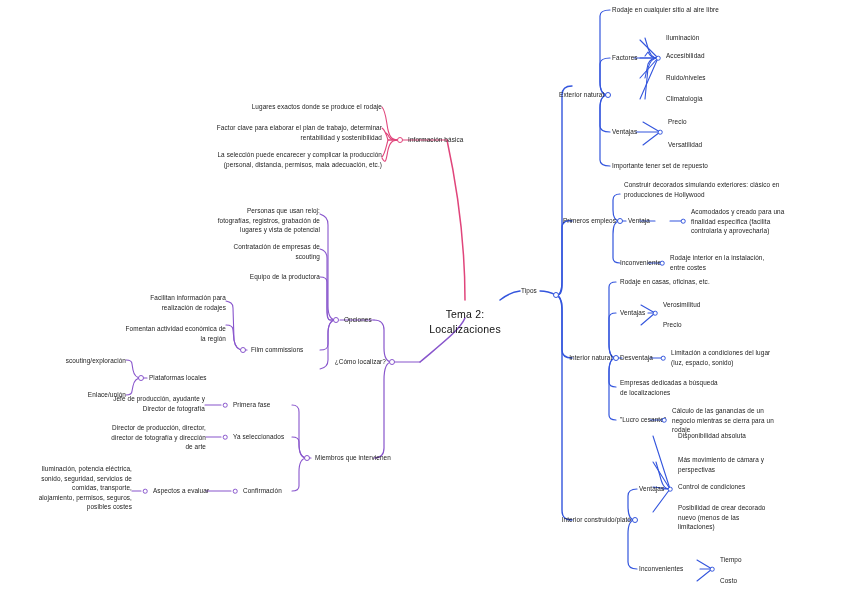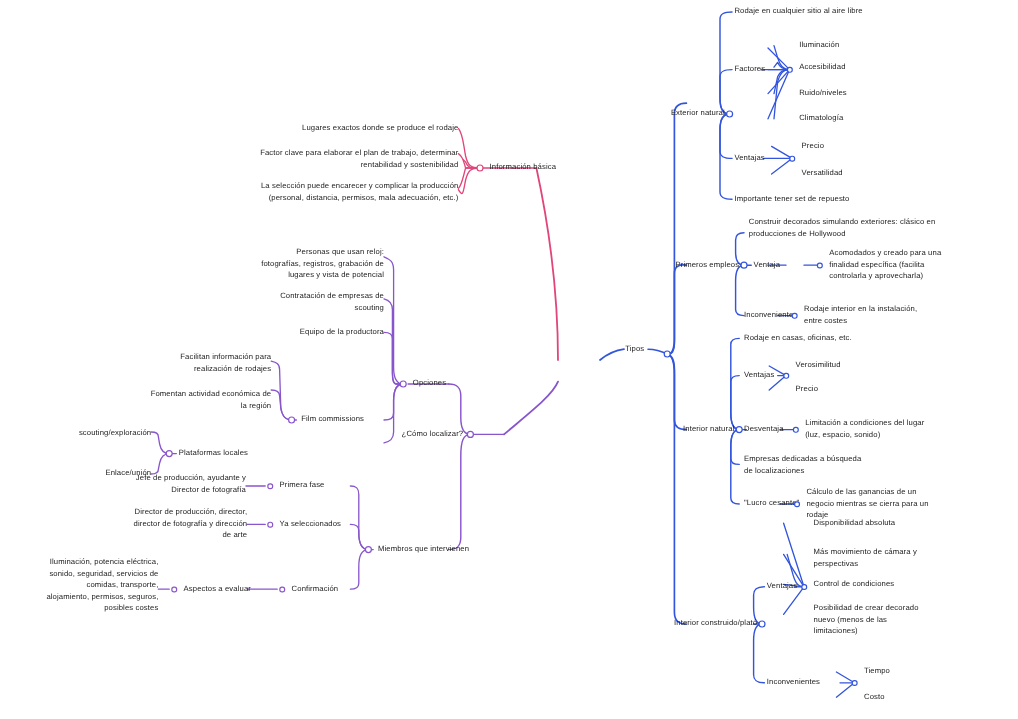--- a/index.html
+++ b/index.html
@@ -152,20 +152,22 @@
       <path d="M670,489 L653,512" stroke="#3355dd" stroke-width="1.1"></path>
       <path d="M670,489 L653,436" stroke="#3355dd" stroke-width="1.1"></path>
       <path d="M670,489 L662,489" stroke="#3355dd" stroke-width="1.1"></path>
 
       <path d="M712,569 L697,560" stroke="#3355dd" stroke-width="1.1"></path>
       <path d="M712,569 L697,581" stroke="#3355dd" stroke-width="1.1"></path>
       <path d="M712,569 L700,569" stroke="#3355dd" stroke-width="1.1"></path>
     </g>
   </svg>
 
+  <div class="node c central" style="left:465px;top:322px;width:110px;">Tema 2:
+Localizaciones</div>
 
   <span class="dot pink" style="left:400px;top:140px;"></span>
   <div class="node r" style="left:408px;top:140px;width:110px;">Información básica</div>
 
   <div class="node l" style="left:382px;top:107px;width:230px;">Lugares exactos donde se produce el rodaje</div>
   <div class="node l" style="left:382px;top:133px;width:230px;">Factor clave para elaborar el plan de trabajo, determinar
 rentabilidad y sostenibilidad</div>
   <div class="node l" style="left:382px;top:160px;width:235px;">La selección puede encarecer y complicar la producción
 (personal, distancia, permisos, mala adecuación, etc.)</div>
 

